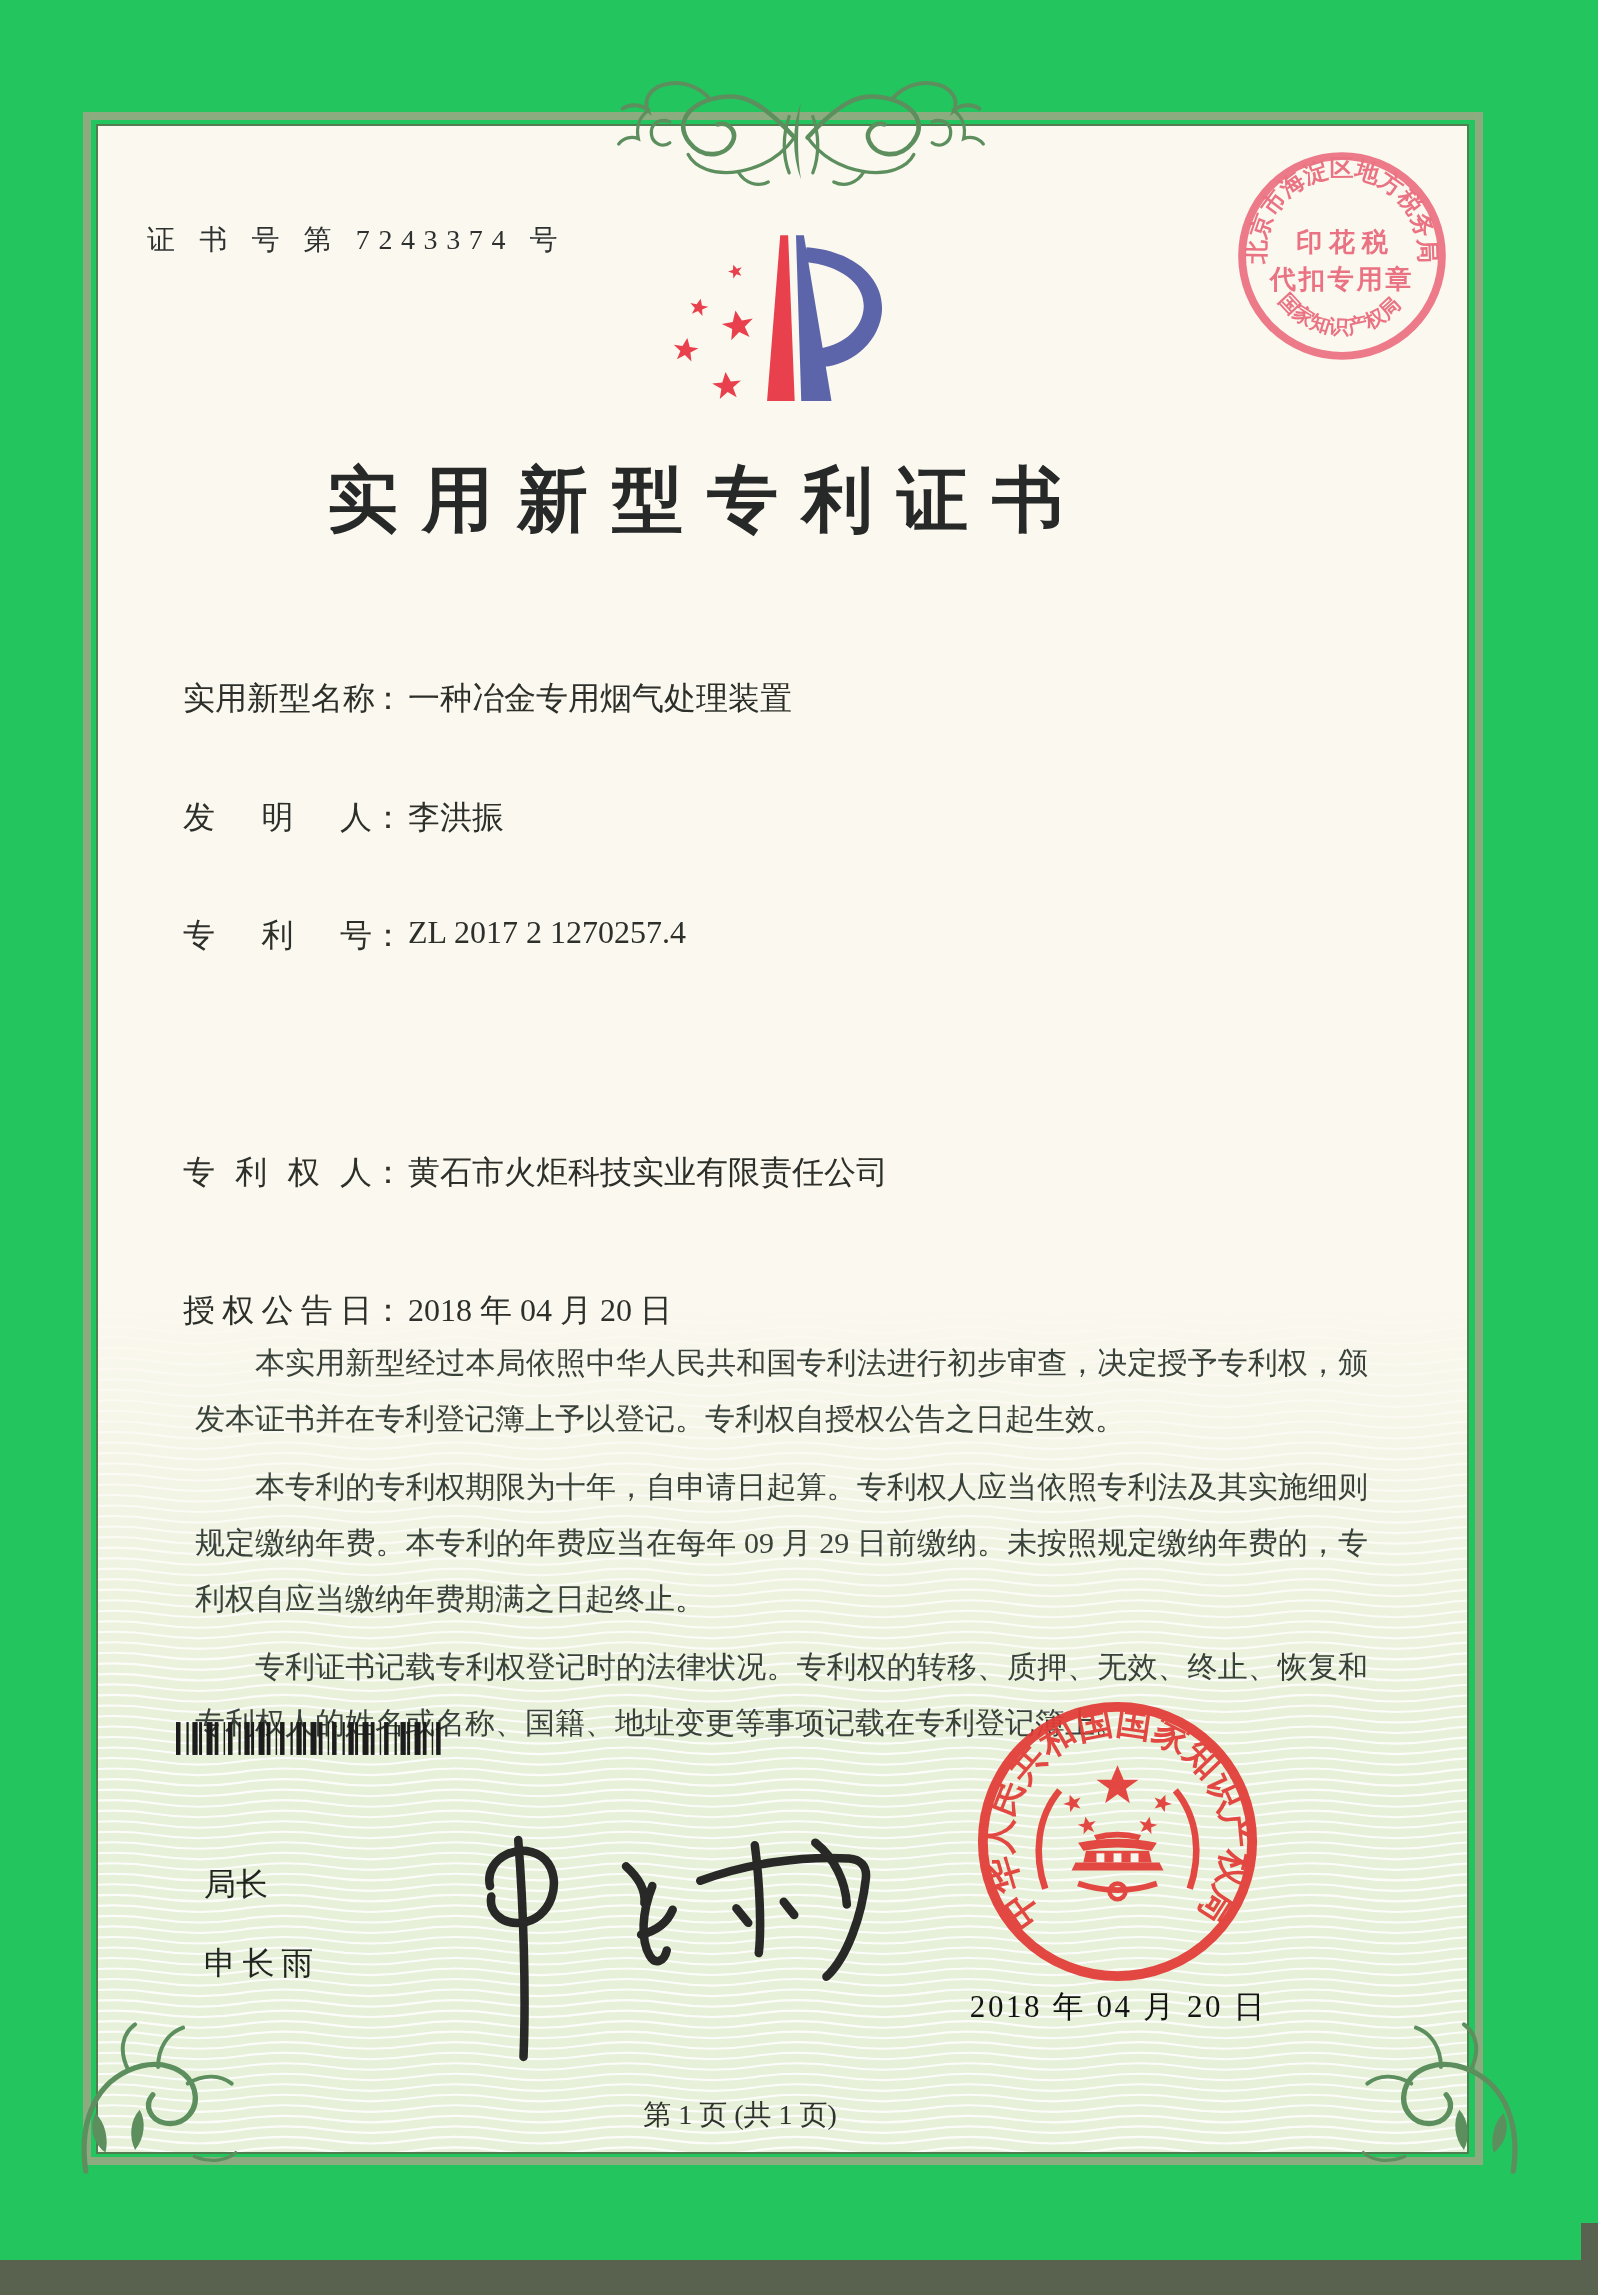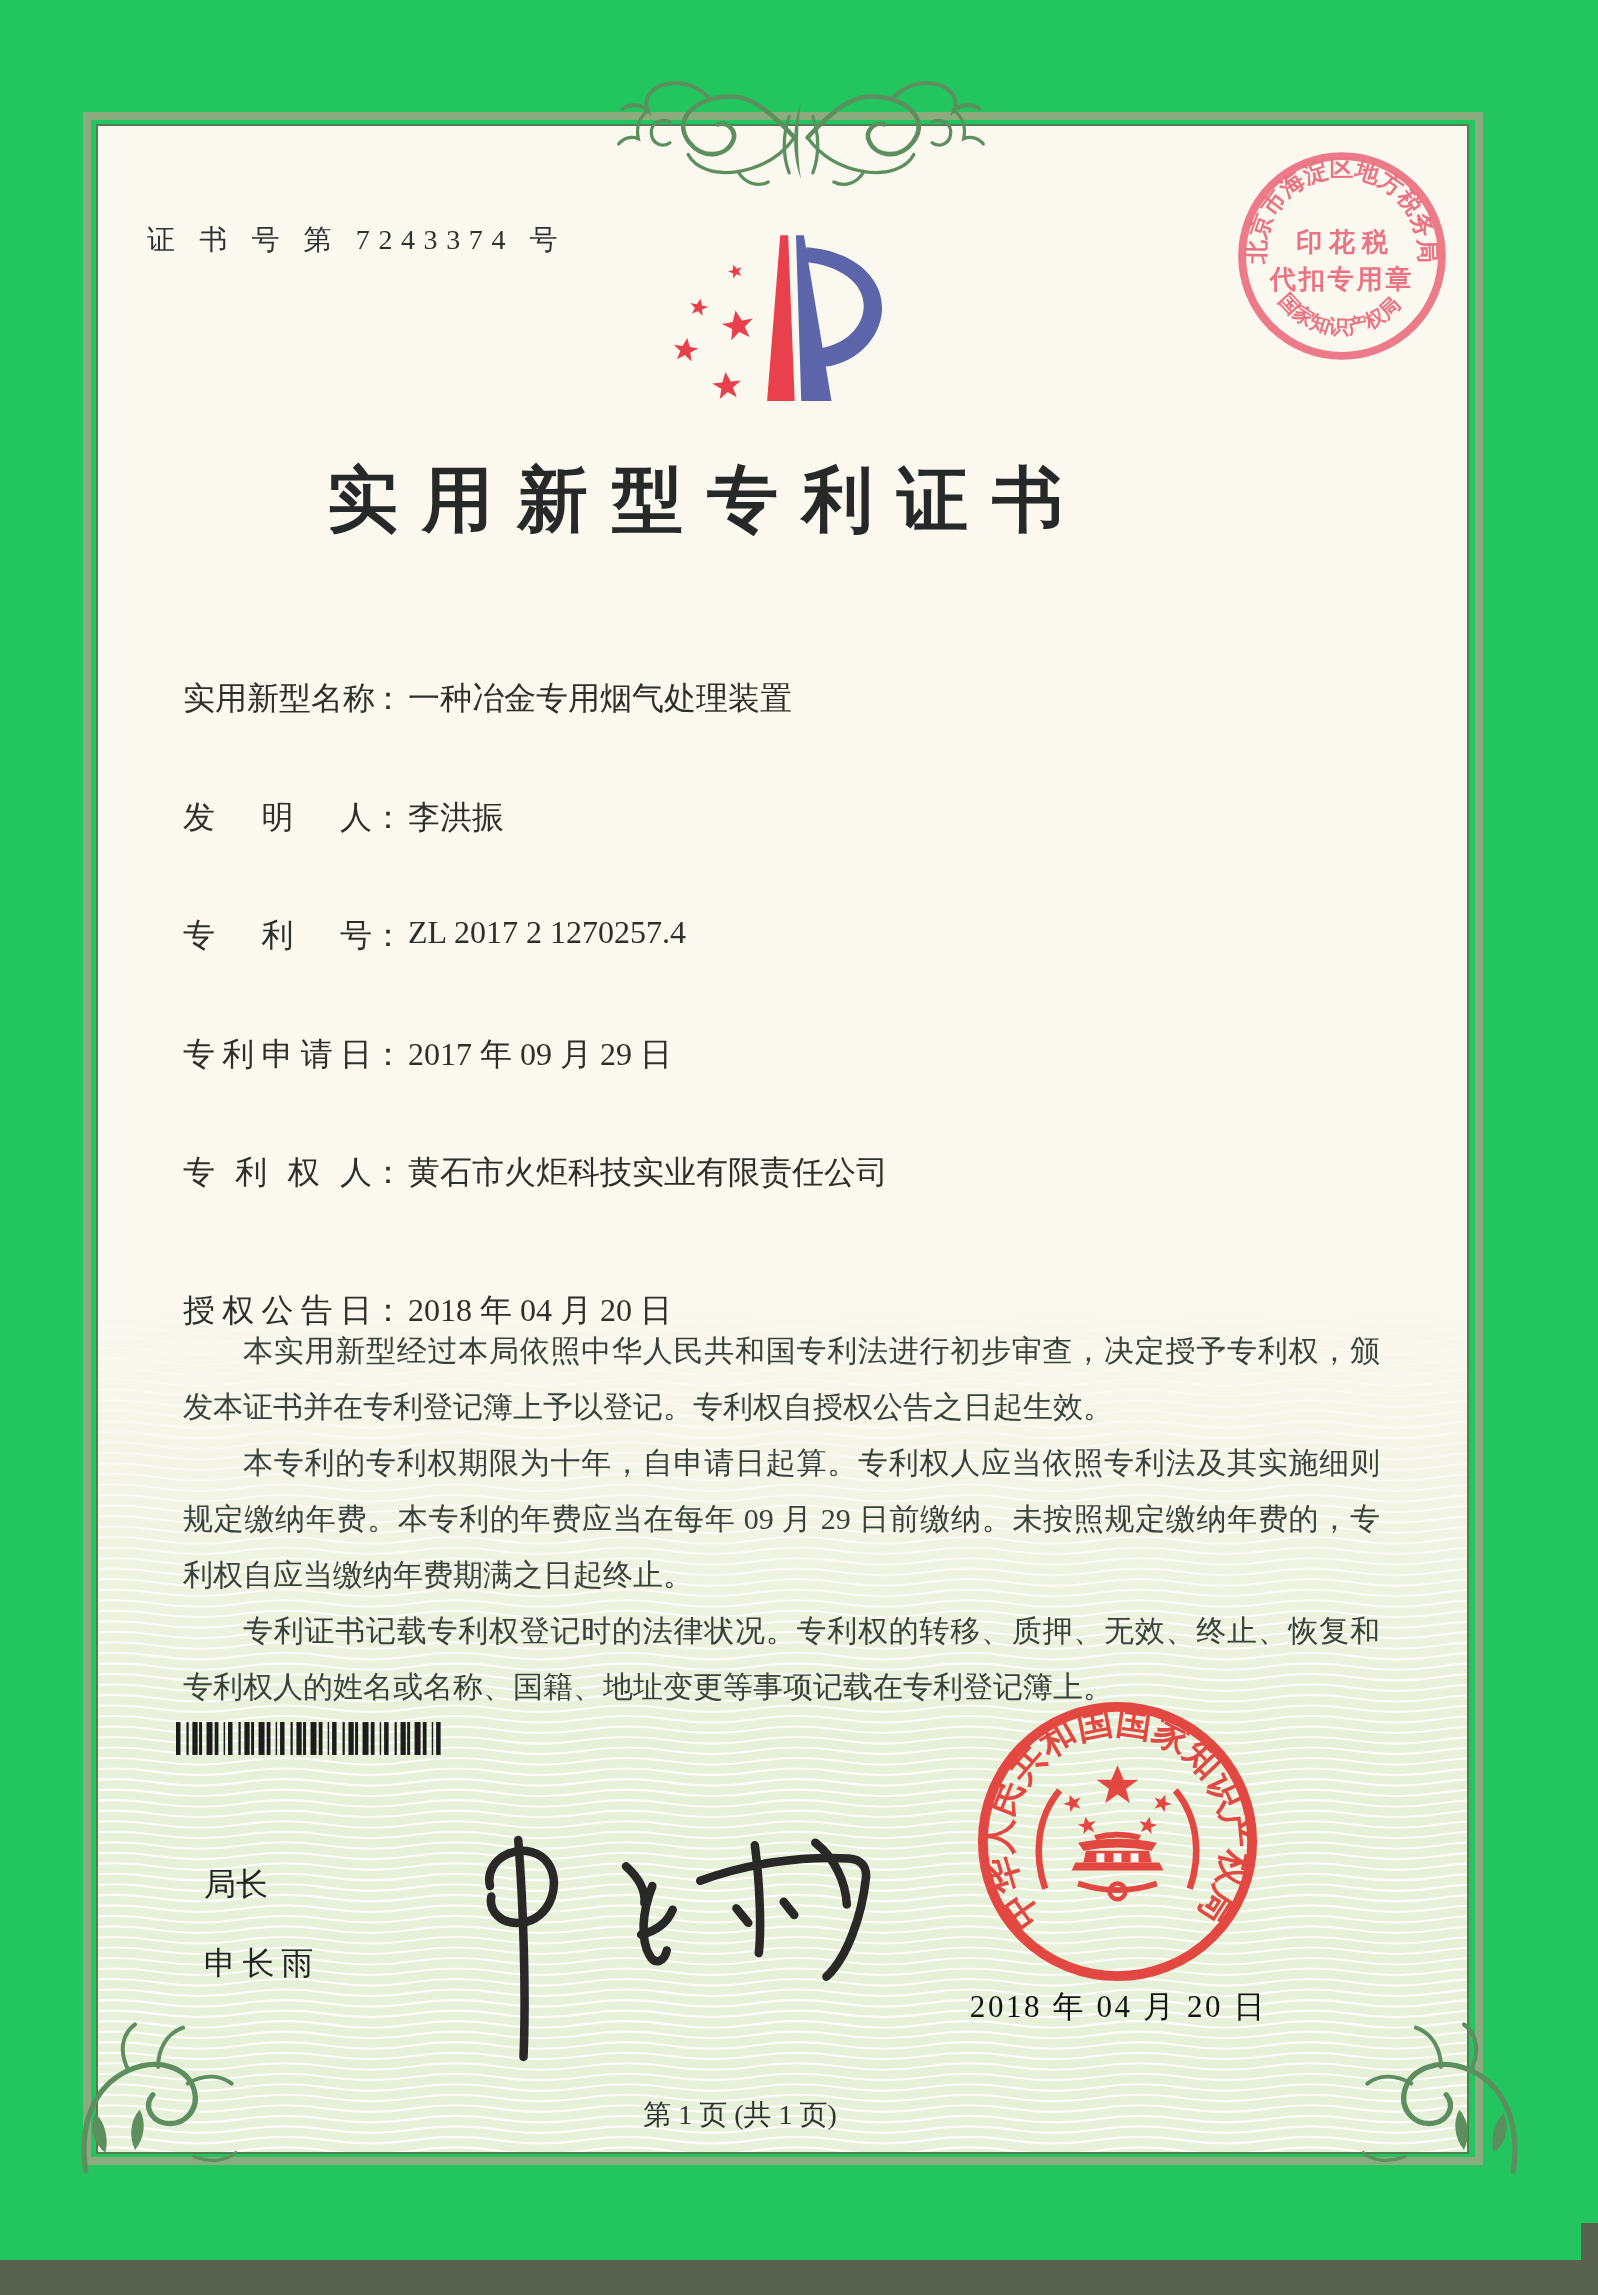--- a/index.html
+++ b/index.html
@@ -24,21 +24,21 @@
   .ornament{position:absolute;}
   
   .cert-no{position:absolute;left:147px;top:221px;font-size:28px;letter-spacing:8.6px;color:#2e3130;}
   .title{position:absolute;left:0;top:453px;width:1390px;text-align:center;
          font-size:71px;font-weight:bold;letter-spacing:24px;color:#272928;text-indent:24px;}
   .field{position:absolute;left:183px;height:42px;font-size:32px;color:#2d2f2a;white-space:nowrap;}
   .flabel{display:inline-block;width:189px;text-align:justify;text-align-last:justify;text-justify:inter-character;vertical-align:top;}
   .fcolon{display:inline-block;vertical-align:top;}
   .fvalue{display:inline-block;vertical-align:top;margin-left:4px;}
   .body-text{position:absolute;left:183px;top:1323px;width:1197px;font-size:30px;line-height:56px;color:#39423a;text-align:justify;}
-  .body-text p{margin:0;text-indent:2em;}
+  .body-text p{margin:12px;text-indent:2em;}
   .sig-title{position:absolute;left:204px;top:1863px;font-size:32px;color:#20251f;
              font-family:"Liberation Sans","DejaVu Sans",sans-serif;}
   .sig-name{position:absolute;left:204px;top:1942px;font-size:32px;color:#20251f;letter-spacing:6.6px;
             font-family:"Liberation Sans","DejaVu Sans",sans-serif;}
   .seal-date{position:absolute;left:954px;top:1986px;width:329px;text-align:center;font-size:31px;color:#131313;letter-spacing:2.6px;}
   .page-footer{position:absolute;left:510px;top:2096px;width:460px;text-align:center;font-size:28px;color:#2f332d;}
   .abs{position:absolute;}
 </style>
 </head>
 <body>
@@ -330,23 +330,20 @@
 
   <div class="field" style="top:677px;">
     <span class="flabel">实用新型名称</span><span class="fcolon">：</span><span class="fvalue">一种冶金专用烟气处理装置</span>
   </div>
   <div class="field" style="top:796px;">
     <span class="flabel">发明人</span><span class="fcolon">：</span><span class="fvalue">李洪振</span>
   </div>
   <div class="field" style="top:914px;">
     <span class="flabel">专利号</span><span class="fcolon">：</span><span class="fvalue">ZL 2017 2 1270257.4</span>
   </div>
-  <div class="field" style="top:1033px;">
-    <span class="flabel">专利申请日</span><span class="fcolon">：</span><span class="fvalue">2017 年 09 月 29 日</span>
-  </div>
   <div class="field" style="top:1151px;">
     <span class="flabel">专利权人</span><span class="fcolon">：</span><span class="fvalue">黄石市火炬科技实业有限责任公司</span>
   </div>
   <div class="field" style="top:1269px;margin-top:20px;">
     <span class="flabel">授权公告日</span><span class="fcolon">：</span><span class="fvalue">2018 年 04 月 20 日</span>
   </div>
 
   <div class="body-text">
     <p>本实用新型经过本局依照中华人民共和国专利法进行初步审查，决定授予专利权，颁发本证书并在专利登记簿上予以登记。专利权自授权公告之日起生效。</p>
     <p>本专利的专利权期限为十年，自申请日起算。专利权人应当依照专利法及其实施细则规定缴纳年费。本专利的年费应当在每年 09 月 29 日前缴纳。未按照规定缴纳年费的，专利权自应当缴纳年费期满之日起终止。</p>

